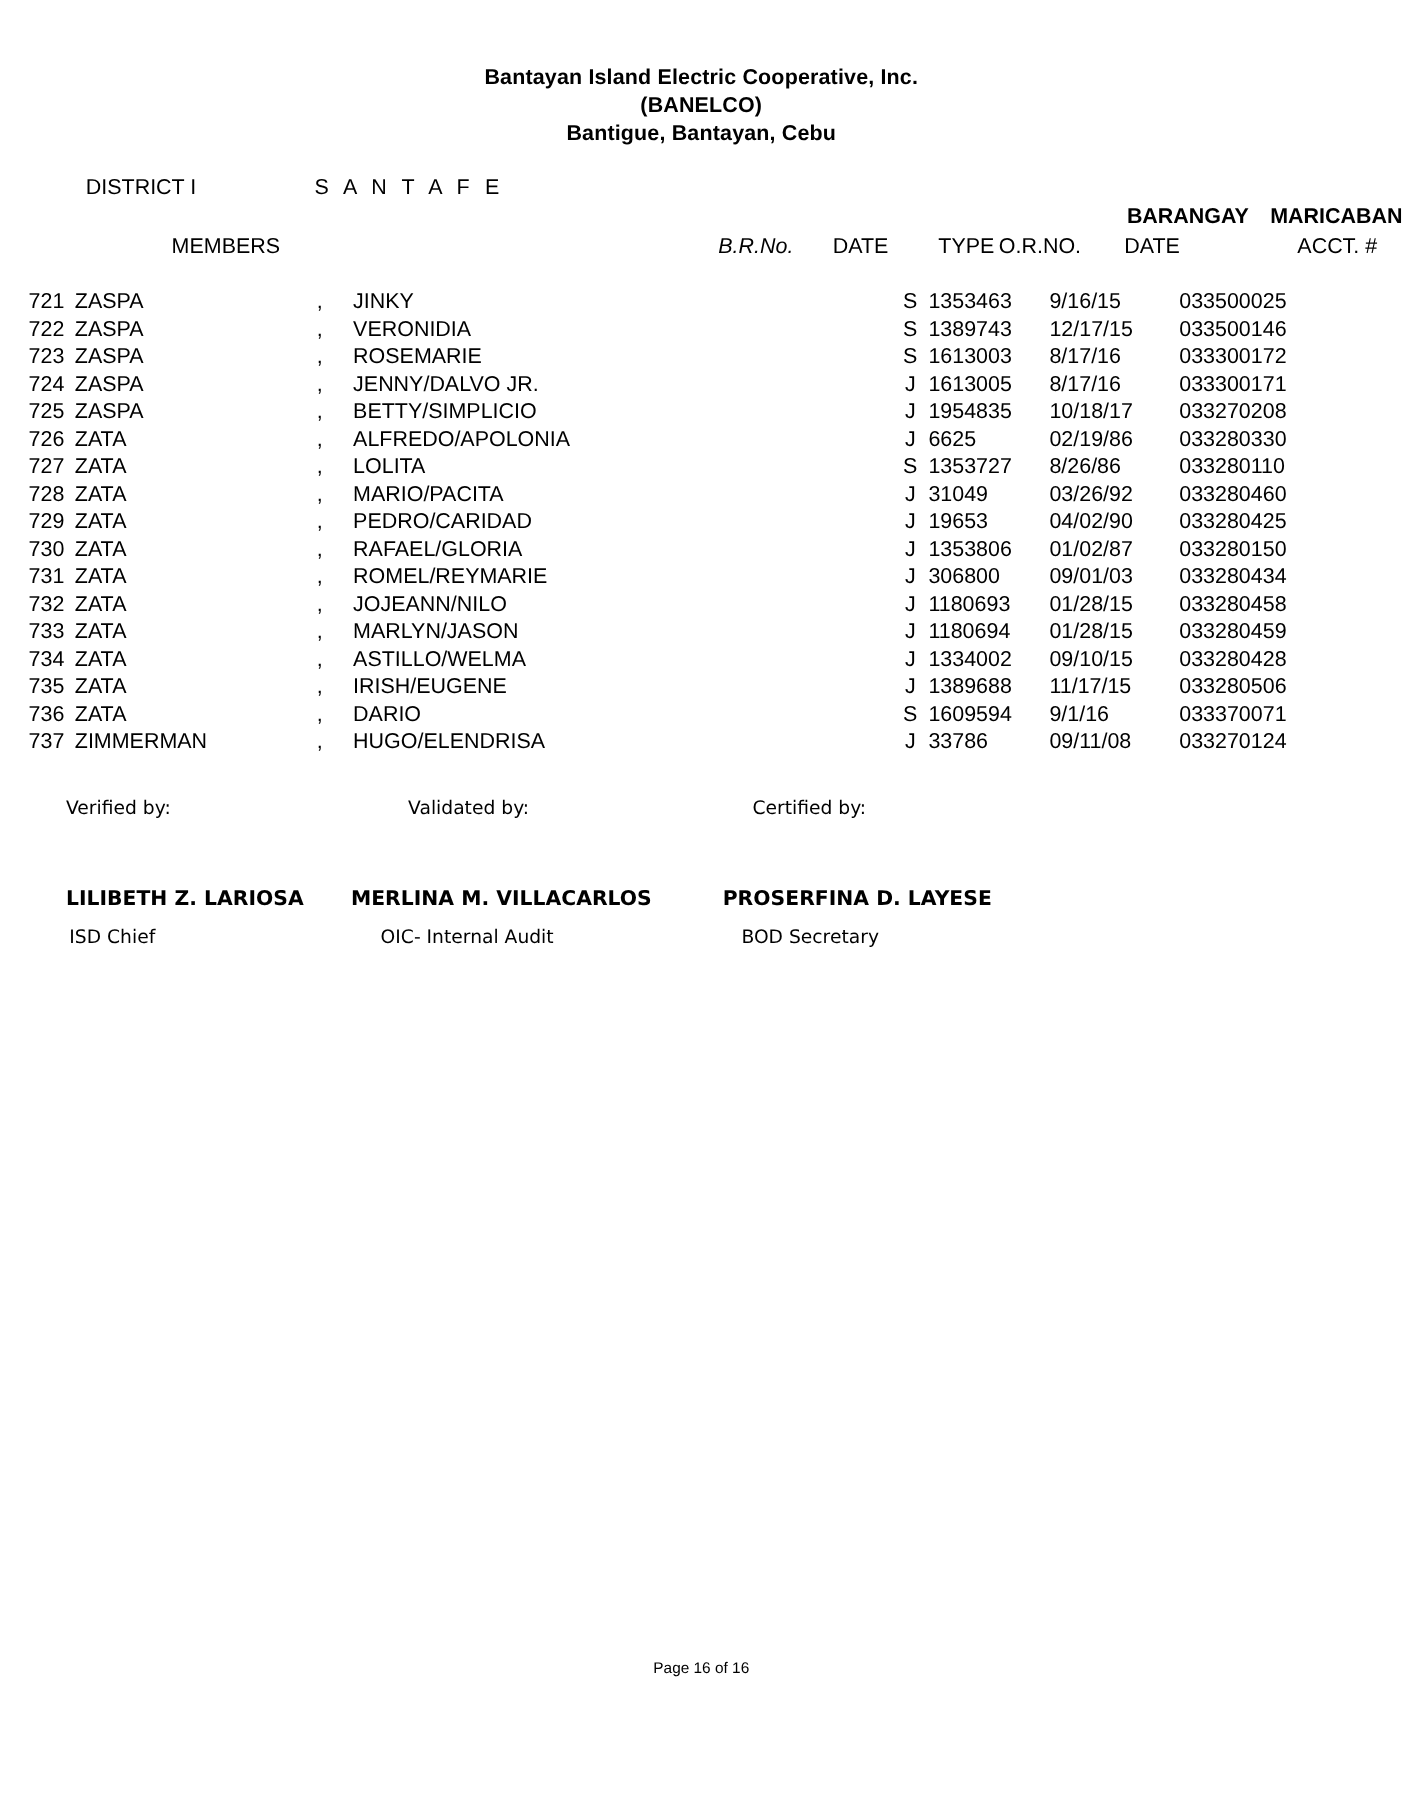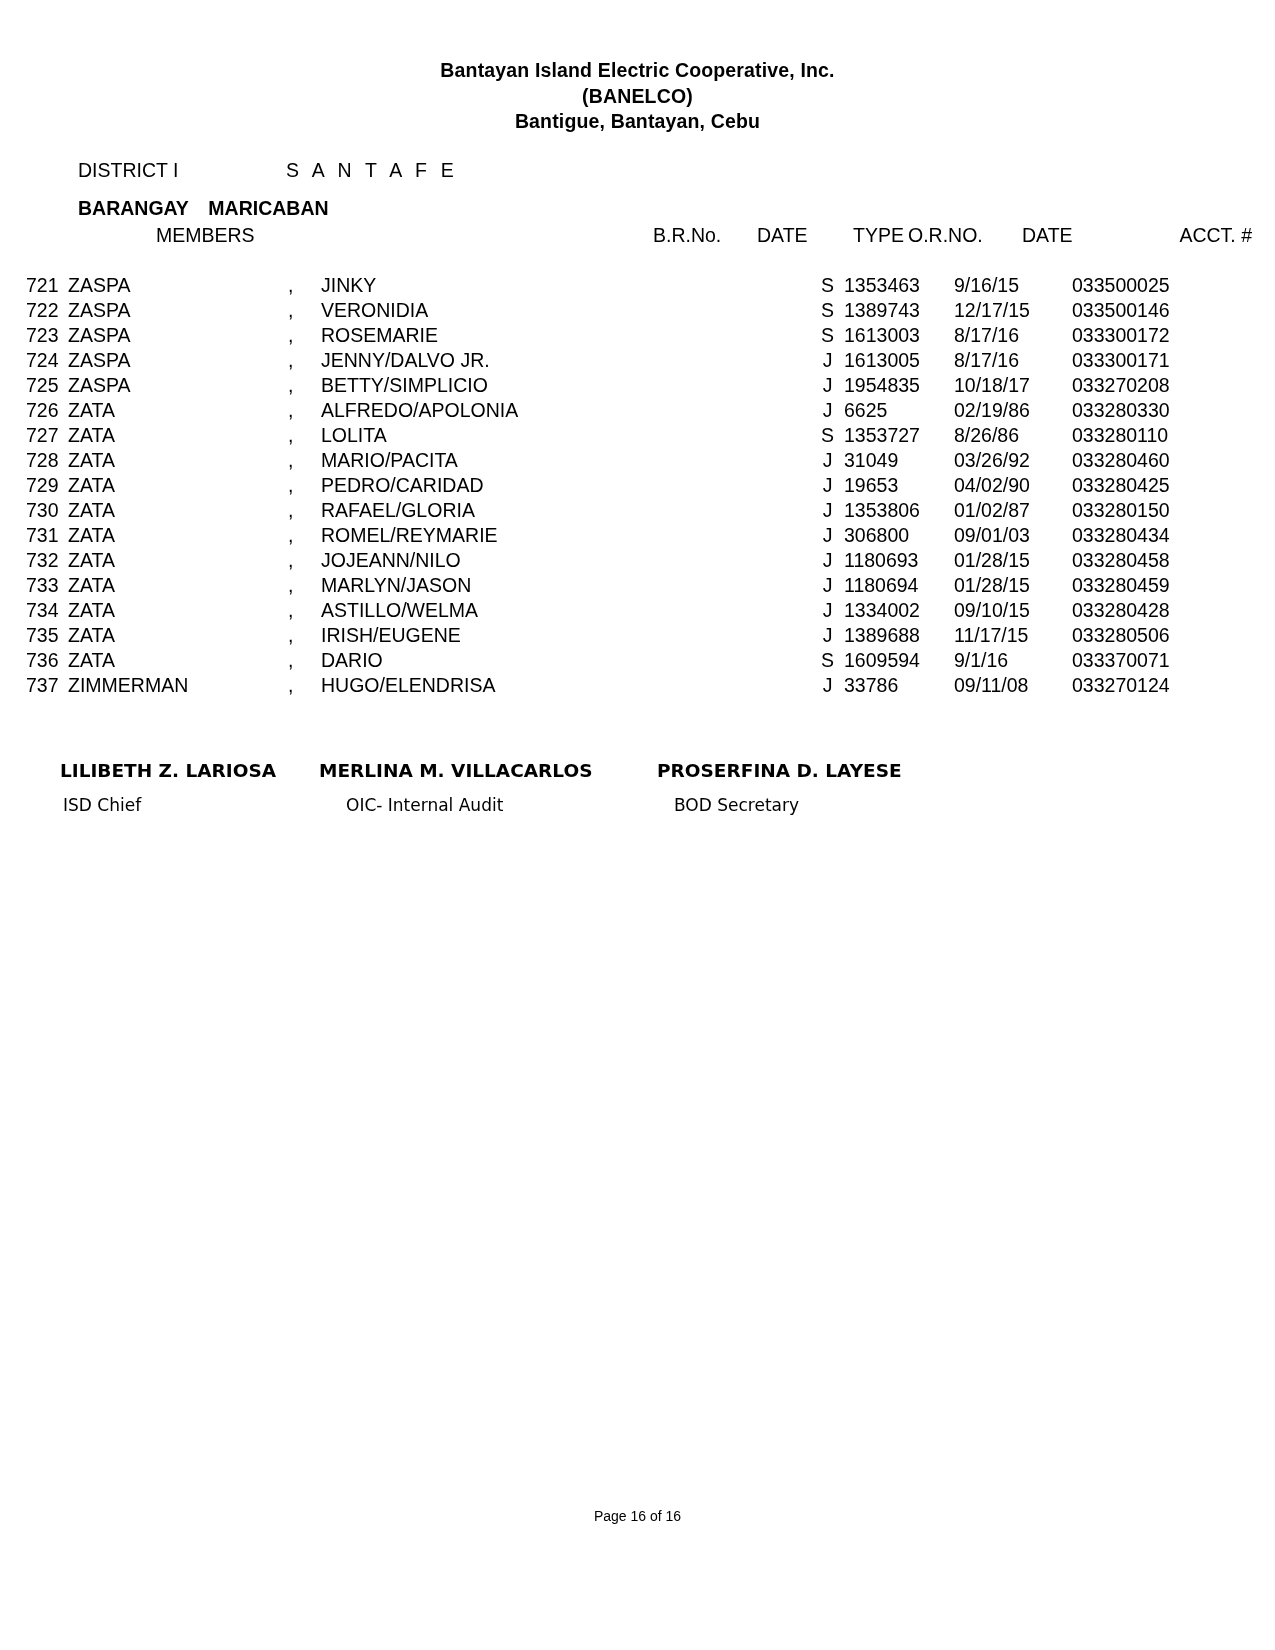--- a/index.html
+++ b/index.html
@@ -45,34 +45,35 @@
     align-items: baseline;
     font-size: 19.5px;
   }
   .district-label { min-width: 208px; }
   .santafe {
     letter-spacing: 4.2px;
   }
   .barangay-row {
     font-weight: bold;
     font-size: 19.5px;
-    margin-top: 12px;
+    margin-top: 1px;
+    text-align: right;
   }
   .barangay-label { margin-right: 14px; }
 
   
   .col-head {
     display: flex;
     align-items: baseline;
     font-size: 19.5px;
     padding-left: 78px;
     margin-top: 1px;
   }
   .ch-members { width: 497px; }
-  .ch-brno    { width: 104px; }
+  .ch-brno    { width: 104px; font-style: italic; }
   .ch-date1   { width: 96px; }
   .ch-type    { width: 55px; }
   .ch-orno    { width: 114px; }
   .ch-date2   { width: 130px; }
   .ch-acct    { width: 100px; text-align: right; }
 
   
   .rows {
     margin-top: 25px;
     padding-left: 26px;
@@ -338,20 +339,25 @@
         <span class="c-comma">,</span>
         <span class="c-first">HUGO/ELENDRISA</span>
         <span class="c-type">J</span>
         <span class="c-or">33786</span>
         <span class="c-date">09/11/08</span>
         <span class="c-acct">033270124</span>
       </div>
     </div>
 
   <div class="sig-wrap">
+    <div class="sig-labels">
+      <div class="lbl-1">Verified by:</div>
+      <div class="lbl-2">Validated by:</div>
+      <div class="lbl-3">Certified by:</div>
+    </div>
     <div class="sig-names">
       <div class="nm-1">LILIBETH Z. LARIOSA</div>
       <div class="nm-2">MERLINA M. VILLACARLOS</div>
       <div class="nm-3">PROSERFINA D. LAYESE</div>
     </div>
     <div class="sig-titles">
       <div class="ti-1">ISD Chief</div>
       <div class="ti-2">OIC- Internal  Audit</div>
       <div class="ti-3">BOD  Secretary</div>
     </div>

